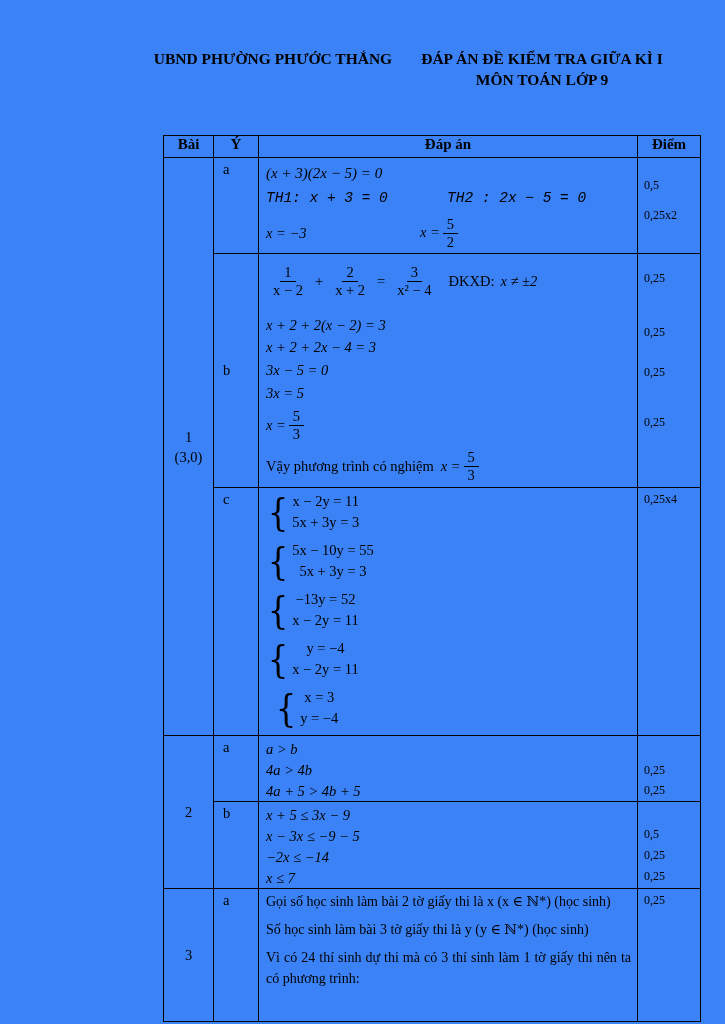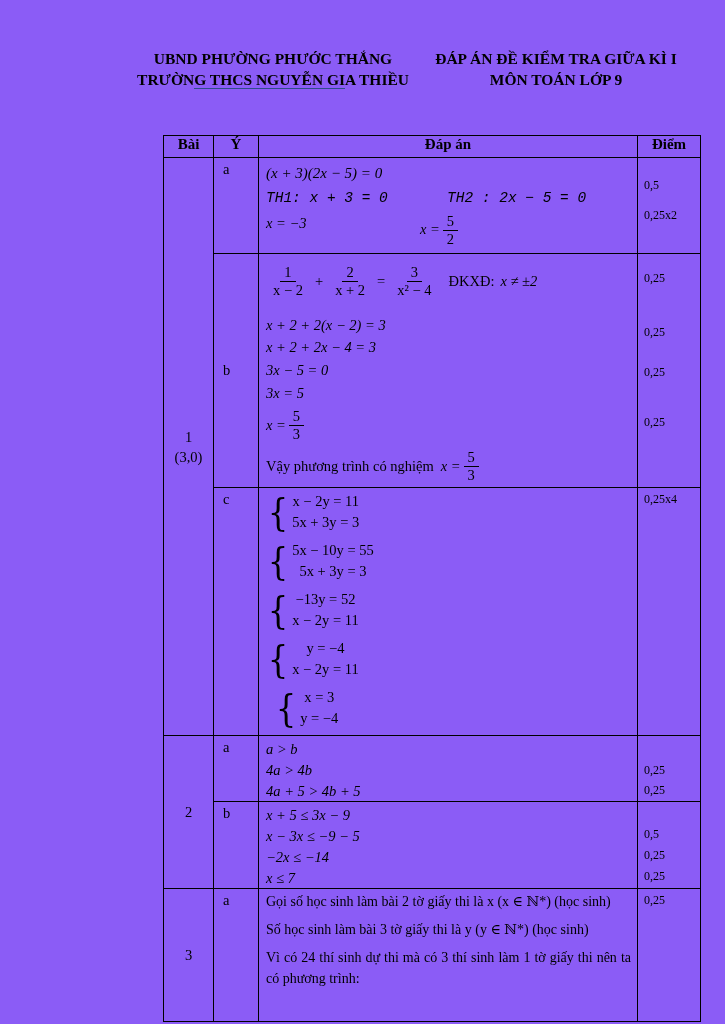--- a/index.html
+++ b/index.html
@@ -1,22 +1,22 @@
 <!DOCTYPE html>
 <html><head>
 <meta charset="utf-8">
 <style>
   html,body{margin:0;padding:0;background:#fff;}
-  .page{position:relative;width:725px;height:1024px;background:#8b5cf6;overflow:hidden;
+  .page{position:relative;width:725px;height:1024px;background:#3b82f6;overflow:hidden;
         font-family:"Liberation Serif","DejaVu Serif",serif;color:#000;}
 
   
   .hdr-left{position:absolute;top:48px;left:128px;width:290px;text-align:center;
             font-weight:bold;font-size:15.5px;line-height:21px;}
-  .hdr-right{position:absolute;top:48px;left:432px;width:248px;text-align:center;
+  .hdr-right{position:absolute;top:48px;left:418px;width:248px;text-align:center;
              font-weight:bold;font-size:15.5px;line-height:21px;}
   .u-part{border-bottom:1.5px solid #2e4d89;}
 
   
   .tbl-wrap{position:absolute;top:135px;left:121px;margin-left:42px;}
   table{border-collapse:collapse;table-layout:fixed;width:537px;}
   col.c-bai{width:50px;} col.c-y{width:45px;} col.c-ans{width:379px;} col.c-pts{width:63px;}
   th,td{border:1px solid #000;padding:0;vertical-align:top;}
   th{height:21px;font-size:15px;font-weight:bold;text-align:center;}
 
@@ -35,21 +35,21 @@
   .frac{display:inline-flex;flex-direction:column;align-items:center;vertical-align:middle;
         text-align:center;line-height:1.15;margin:0 3px;}
   .frac .num{padding:0 4px;border-bottom:1px solid #000;}
   .frac .den{padding:0 4px;}
 
   
   .parenline{font-size:15px;line-height:25px;margin-top:1px;}
   .cols{display:flex;}
   .th-cols{margin-top:2px;font-family:Liberation Mono, monospace;}
   .th-cols .c1{width:181px;}
-  .x-cols{margin-top:4px;height:40px;}
+  .x-cols{margin-top:4px;height:40px;align-items:center;}
   .x-cols .c1{width:154px;}
   .pts-1a{padding-top:19px;}
   .pts-1a .pt + .pt{margin-top:13px;}
 
   
   .fl{display:flex;align-items:center;height:50px;}
   .op{margin:0 5px;}
   .dkxd{margin-left:10px;margin-right:6px;}
   .l2{margin-top:9px;} .l3{margin-top:1px;} .l4{margin-top:2px;} .l5{margin-top:2px;}
   .l6{display:flex;align-items:center;height:40px;margin-top:1px;}
@@ -83,21 +83,20 @@
   .r-1a{height:86px;} .r-1b{height:229px;} .r-1c{height:245px;}
   .r-2a{height:62px;} .r-2b{height:81px;} .r-3a{height:133px;}
 </style>
 </head>
 <body>
 
 <div class="page">
 
   <div class="hdr-left">
     <div>UBND PHƯỜNG PHƯỚC THẮNG</div>
-    <div><span>TRƯỜN</span><span class="u-part">G THCS NGUYỄN GI</span><span>A THIỀU</span></div>
   </div>
   <div class="hdr-right">
     <div>ĐÁP ÁN ĐỀ KIỂM TRA GIỮA KÌ I</div>
     <div>MÔN TOÁN LỚP 9</div>
   </div>
 
   <div class="tbl-wrap">
   <table>
     <colgroup>
           <col class="c-bai">

